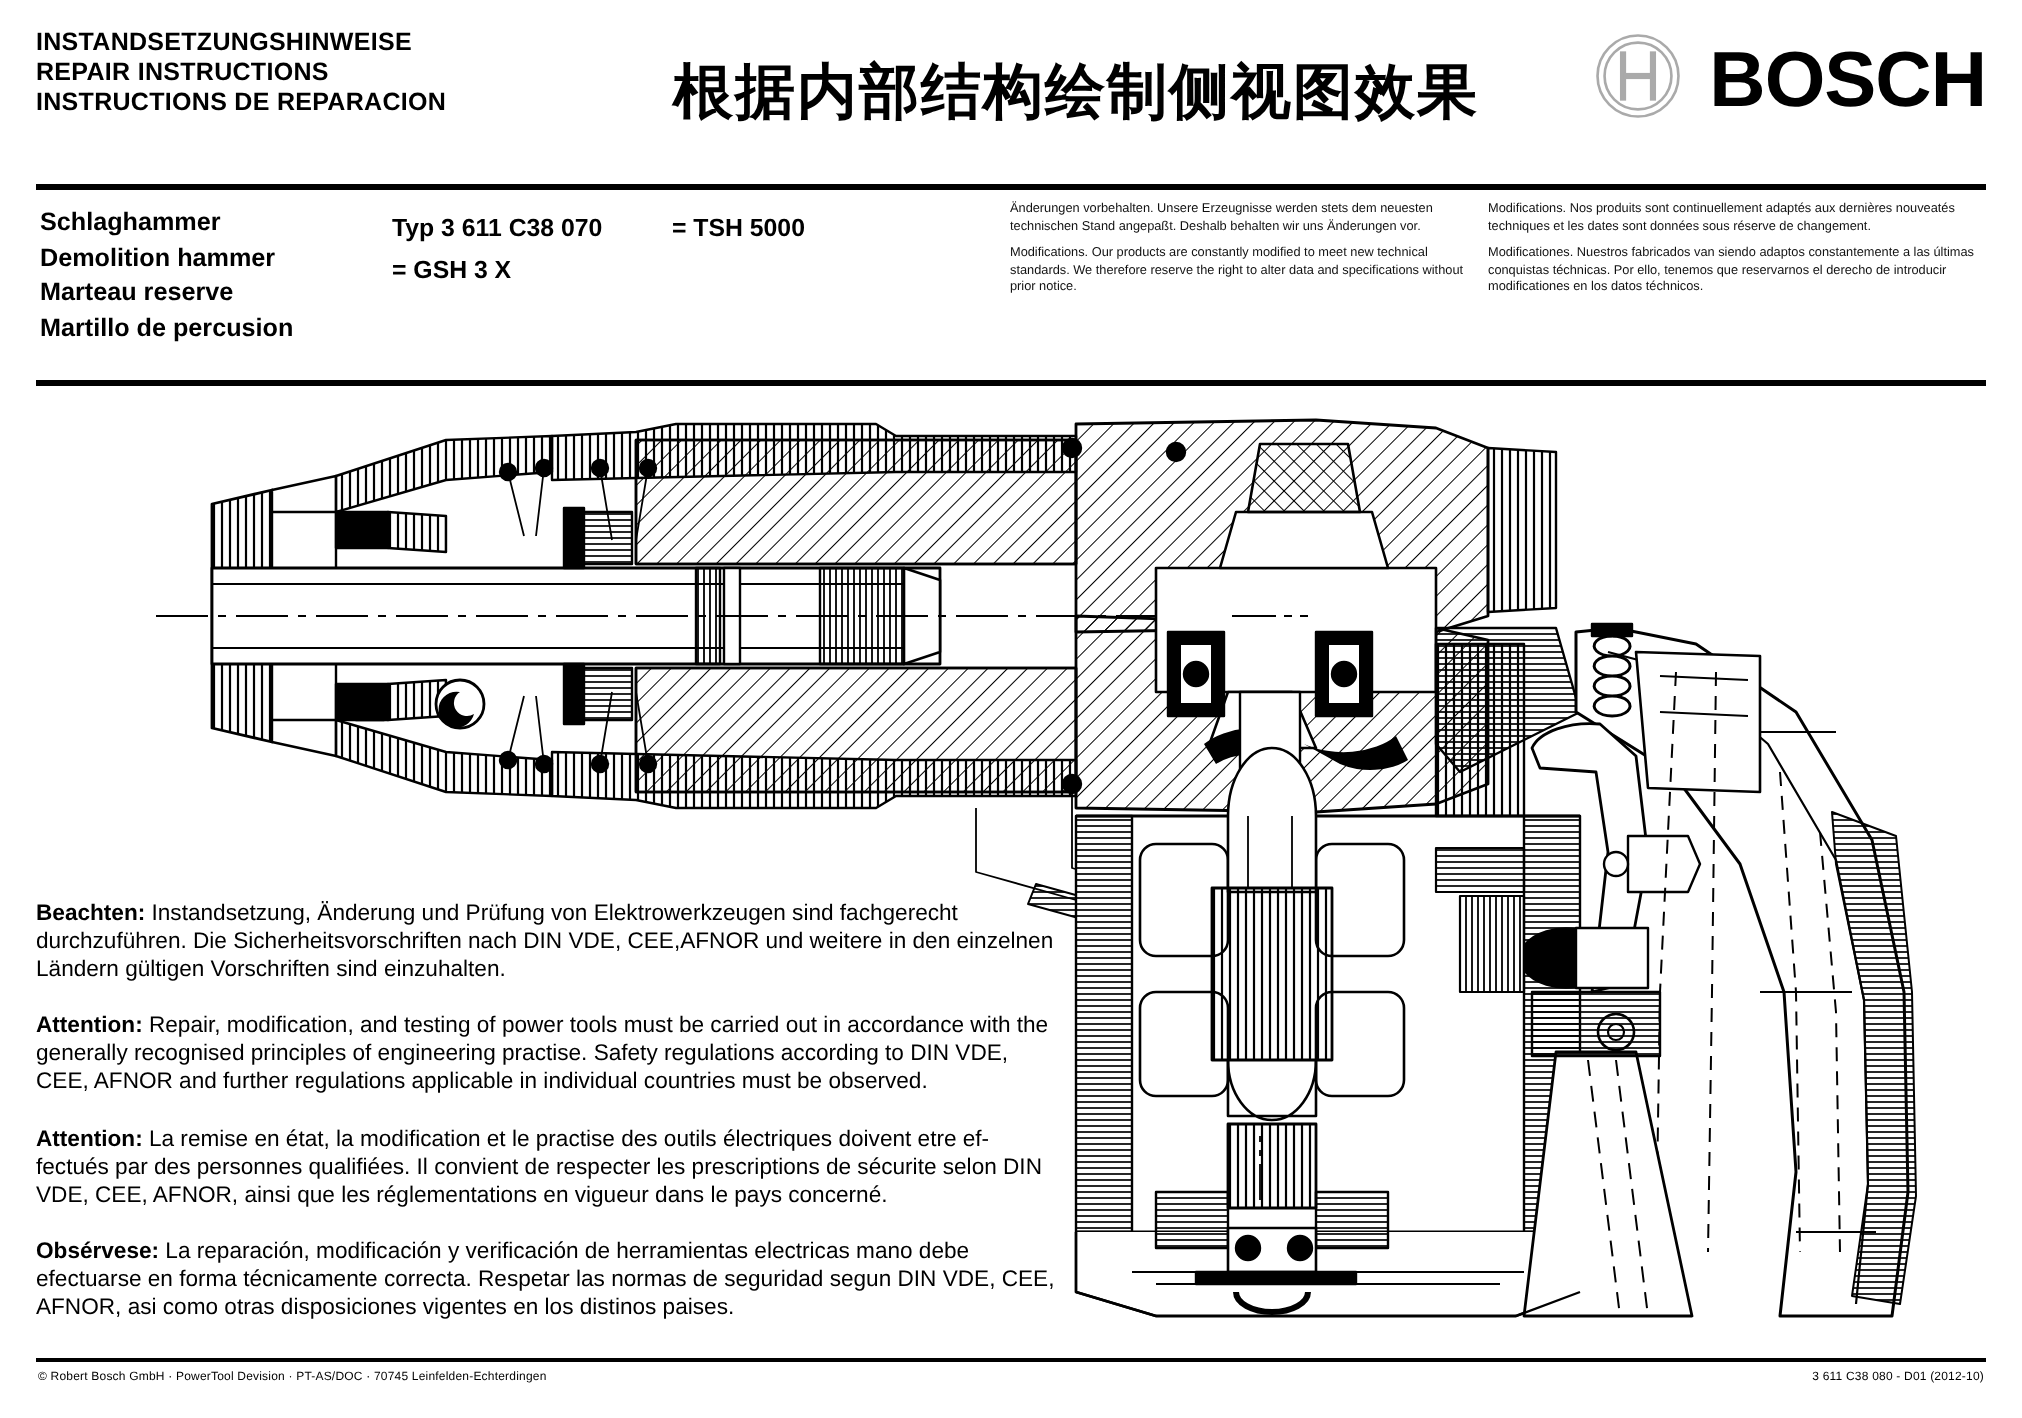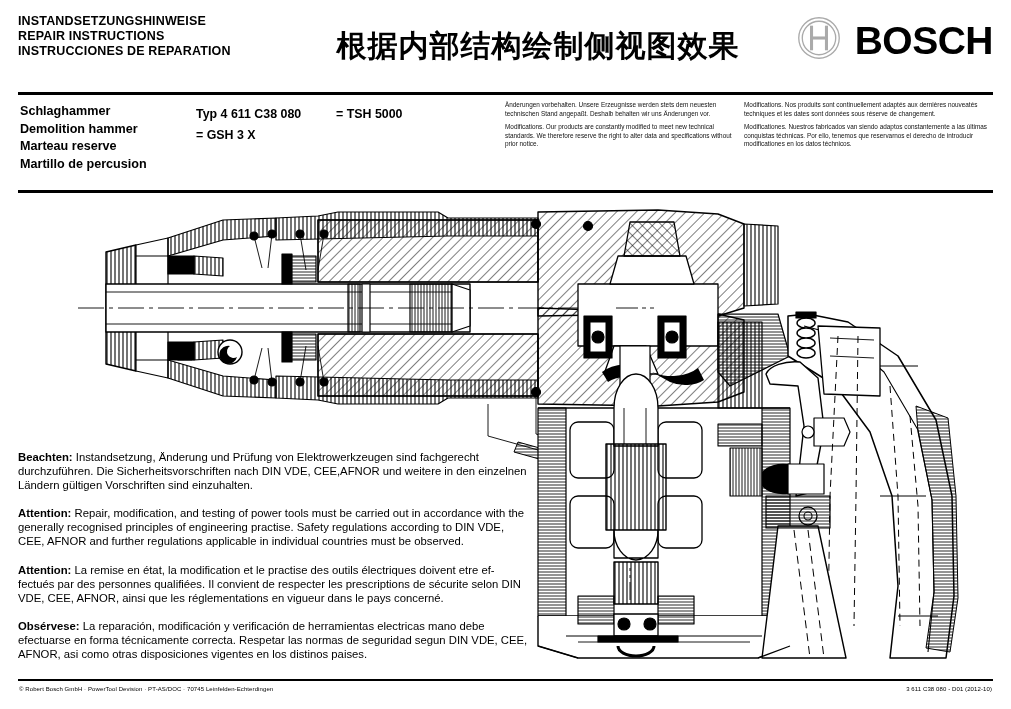--- a/index.html
+++ b/index.html
@@ -47,21 +47,21 @@
 </style>
 </head>
 <body>
 
 <div class="page">
 
   <div class="header">
     <div class="titles">
       <div>INSTANDSETZUNGSHINWEISE</div>
       <div>REPAIR INSTRUCTIONS</div>
-      <div>INSTRUCCIONES DE REPARATION</div>
+      <div>INSTRUCTIONS DE REPARACION</div>
     </div>
 
     <div class="cn-title">根据内部结构绘制侧视图效果</div>
 
     <div class="brand">
       <svg class="brand-mark" viewBox="0 0 100 100">
         <circle cx="50" cy="50" r="46" fill="none" stroke="#aaa" stroke-width="3"></circle>
         <circle cx="50" cy="50" r="38" fill="none" stroke="#aaa" stroke-width="3"></circle>
         <path d="M33 22 L33 78" stroke="#aaa" stroke-width="7" fill="none"></path>
         <path d="M67 22 L67 78" stroke="#aaa" stroke-width="7" fill="none"></path>
@@ -75,21 +75,21 @@
 
   <div class="prod">
     <div>Schlaghammer</div>
     <div>Demolition hammer</div>
     <div>Marteau reserve</div>
     <div>Martillo de percusion</div>
   </div>
 
   <div class="types">
     <div class="row">
-      <span class="t1">Typ 4 611 C38 080</span>
+      <span class="t1">Typ 3 611 C38 070</span>
       <span>= TSH 5000</span>
     </div>
     <div class="row">
       <span>= GSH 3 X</span>
     </div>
   </div>
 
   <div class="disc disc-de">
     <p>Änderungen vorbehalten. Unsere Erzeugnisse werden stets dem neuesten technischen Stand angepaßt. Deshalb behalten wir uns Änderungen vor.</p>
     <p>Modifications. Our products are constantly modified to meet new technical standards. We therefore reserve the right to alter data and specifications without prior notice.</p>

